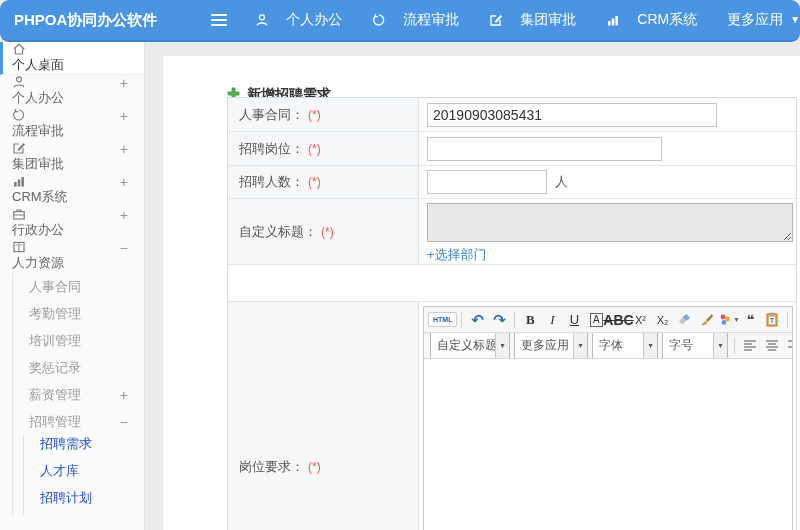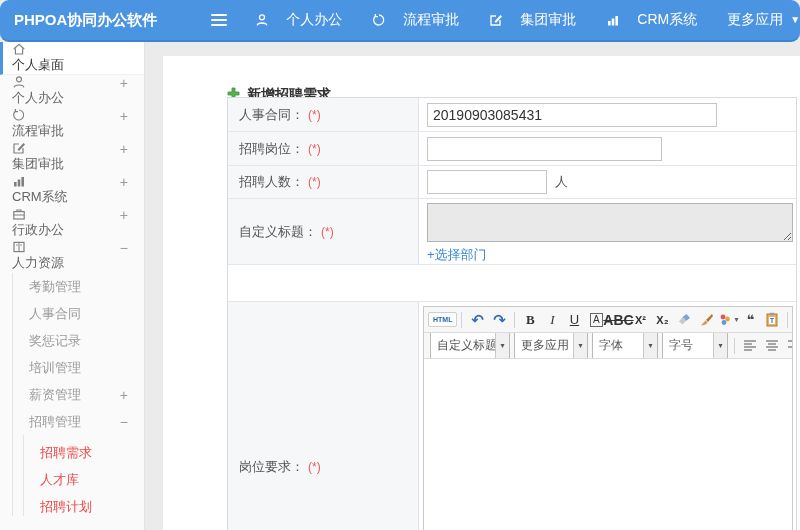--- a/index.html
+++ b/index.html
@@ -23,22 +23,22 @@
   .s-item { height:33px; display:flex; align-items:flex-start; padding-left:12px;
     position:relative; cursor:pointer;flex-direction:column; }
   .s-item.active { background:#fff; border-left:3px solid #4b94e1; padding-left:9px;
     color:#333; border-bottom:1px solid #f0f0f0; }
   .s-ic { width:15px; margin-right:9px; display:flex; align-items:center; }
   .tog { position:absolute; right:16px; color:#999; font-size:14px; font-weight:normal; }
   .sub2 { margin-left:12px; border-left:1px solid #e4e4e4; }
   .s2-item { height:27px; display:flex; align-items:center; padding-left:16px;
     color:#9b9b9b; position:relative; cursor:pointer; }
   .sub3 { margin-left:10px; border-left:1px solid #e4e4e4; }
-  .s3-item { height:27px; display:flex; align-items:flex-end; padding-left:16px;
-    color:#ef4444; cursor:pointer; }
+  .s3-item { height:27px; display:flex; align-items:flex-start; padding-left:16px;
+    color:#1d4ed8; cursor:pointer; }
 
   
   .main { position:absolute; left:146px; top:42px; right:0; bottom:0; background:#ebebeb; }
   .card { position:absolute; left:17px; top:14px; right:0; bottom:0; background:#fff; overflow:hidden; }
   .title-row { display:flex; align-items:center; gap:7px; padding:30px 0 0 64px; }
   .page-title { font-size:14px; font-weight:bold; color:#333; }
 
   .form-table { position:absolute; left:64px; top:41px; width:570px;
     border:1px solid #d7dce1; background:#fff; }
   .frow { display:flex; border-bottom:1px solid #e3e7eb; }
@@ -67,21 +67,21 @@
     justify-content:center; margin:0 1px; font-size:12px; color:#333; cursor:pointer; }
   .tsep { width:1px; height:16px; background:#d2d2d2; margin:0 4px; flex:none; }
   .html-btn { font-size:7px; font-weight:bold; color:#2b66a8; border:1px solid #cfcfcf;
     background:#fcfcfc; padding:3px 4px; border-radius:2px; }
   .arrow-btn { font-size:15px; font-weight:bold; color:#2e6db4; }
   .serifb { font-family:"Liberation Serif",serif; font-weight:bold; font-size:13px; }
   .serifi { font-family:"Liberation Serif",serif; font-style:italic; font-size:13px; }
   .uline { text-decoration:underline; font-size:13px; }
   .fontbox { border:1px solid #666; font-size:10px; line-height:12px; padding:0 2px; }
   .strike { font-size:14px; text-decoration:line-through; font-weight:bold; }
-  .supsub { font-size:11px; font-weight:bold; }
+  .supsub { font-size:11px; font-weight:normal; }
   .quoteg { font-size:13px; font-weight:bold; color:#444; }
   .mini-caret { font-size:8px; color:#666; margin-left:2px; }
   .combo { display:flex; align-items:center; height:32px; border:1px solid #b9b9b9;
     background:#fff; margin:0 2px; flex:none; cursor:pointer; }
   .combo-text { padding:0 6px; font-size:12px; color:#555; }
   .cw1{width:64px}.cw2{width:58px}.cw3{width:50px}.cw4{width:50px}
   .combo-btn { width:14px; align-self:stretch; border-left:1px solid #c9c9c9;
     display:flex; align-items:center; justify-content:center; font-size:8px;
     color:#555; background:#f0f0f0; }
   .editor-body { height:250px; background:#fff; }
@@ -210,30 +210,30 @@
           <path d="M7 2.4 V11.6" stroke="#808080" stroke-width="1"></path>
           <path d="M4 5 H5.8 M8.2 5 H10" stroke="#808080" stroke-width="0.9"></path>
         </svg>
     </span>
     <span>人力资源</span>
     <span class="tog">−</span>
   </div>
 
   <div class="sub2">
     <div class="s2-item">
+      <span>人事合同</span>
+    </div>
+    <div class="s2-item">
       <span>考勤管理</span>
     </div>
     <div class="s2-item">
-      <span>人事合同</span>
+      <span>培训管理</span>
     </div>
     <div class="s2-item">
       <span>奖惩记录</span>
-    </div>
-    <div class="s2-item">
-      <span>培训管理</span>
     </div>
     <div class="s2-item">
       <span>薪资管理</span>
       <span class="tog">+</span>
     </div>
     <div class="s2-item">
       <span>招聘管理</span>
       <span class="tog">−</span>
     </div>
     <div class="sub3">

